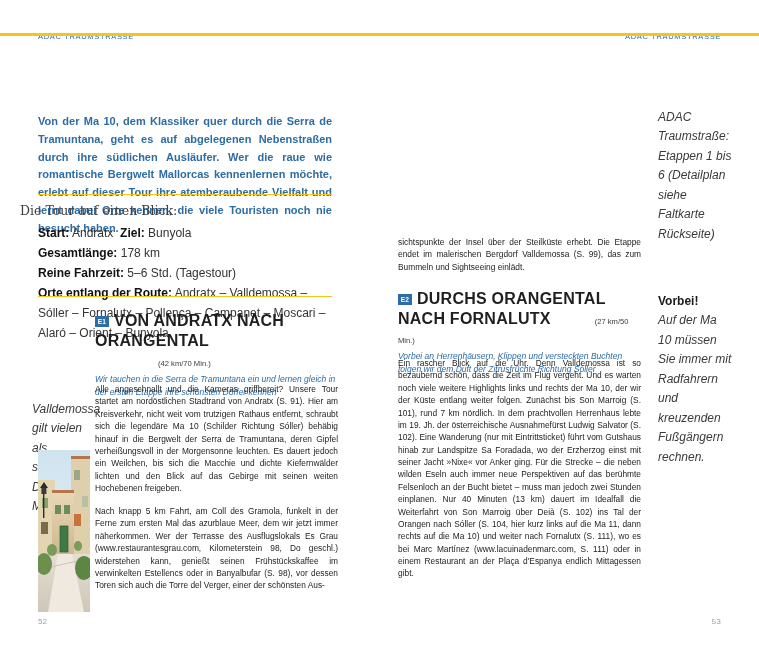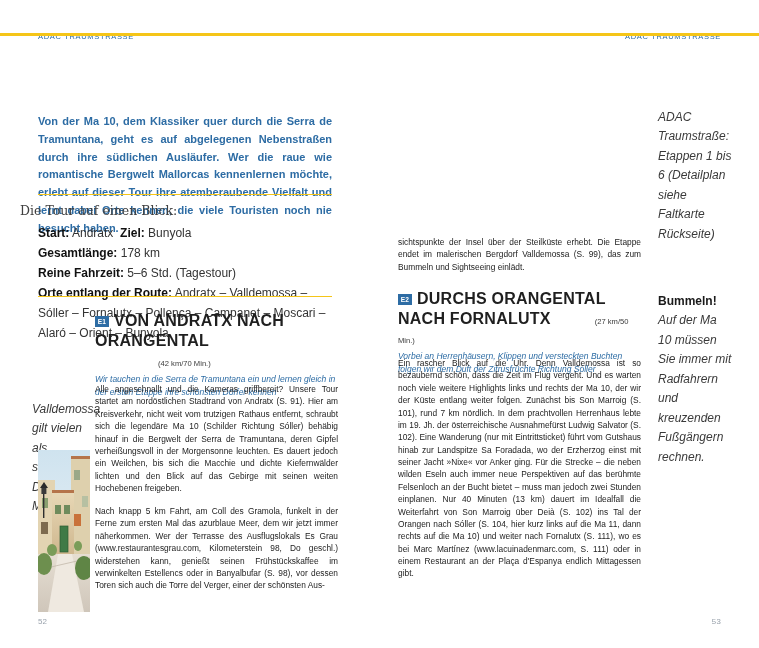--- a/index.html
+++ b/index.html
@@ -228,21 +228,21 @@
     <div class="body-col" style="left:18px; top:236px; width:243px;">sichtspunkte der Insel über der Steilküste erhebt. Die Etappe endet im malerischen Bergdorf Valldemossa (S. 99), das zum Bummeln und Sightseeing einlädt.</div>
 
     <div class="stage" style="left:18px; top:289px; width:243px;">
       <span class="badge">E2</span><span class="stage-title">DURCHS ORANGENTAL NACH FORNALUTX</span><span class="stage-dur">(27 km/50 Min.)</span>
       <div class="stage-sub">Vorbei an Herrenhäusern, Klippen und versteckten Buchten folgen wir dem Duft der Zitrusfrüchte Richtung Sóller</div>
     </div>
 
     <div class="body-col" style="left:18px; top:357px; width:243px;">Ein rascher Blick auf die Uhr. Denn Valldemossa ist so bezaubernd schön, dass die Zeit im Flug vergeht. Und es warten noch viele weitere Highlights links und rechts der Ma 10, der wir der Küste entlang weiter folgen. Zunächst bis Son Marroig (S. 101), rund 7 km nördlich. In dem prachtvollen Herrenhaus lebte im 19. Jh. der österreichische Ausnahmefürst Ludwig Salvator (S. 102). Eine Wanderung (nur mit Eintrittsticket) führt vom Gutshaus hinab zur Landspitze Sa Foradada, wo der Erzherzog einst mit seiner Jacht »Nixe« vor Anker ging. Für die Strecke – die neben wilden Eseln auch immer neue Perspektiven auf das berühmte Felsenloch an der Bucht bietet – muss man jedoch zwei Stunden einplanen. Nur 40 Minuten (13 km) dauert im Idealfall die Weiterfahrt von Son Marroig über Deià (S. 102) ins Tal der Orangen nach Sóller (S. 104, hier kurz links auf die Ma 11, dann rechts auf die Ma 10) und weiter nach Fornalutx (S. 111), wo es bei Marc Martínez (www.lacuinadenmarc.com, S. 111) oder in einem Restaurant an der Plaça d'Espanya endlich Mittagessen gibt.</div>
 
     <div class="margin-note" style="left:278px; top:292px; width:74px;">
-      <b>Bummeln!</b>
+      <b>Vorbei!</b>
       <span>Auf der Ma 10 müssen Sie immer mit Radfahrern und kreuzenden Fußgängern rechnen.</span>
     </div>
 
 
     <div class="folio right">53</div>
   </div>
 
 </div>
 
 </body></html>

